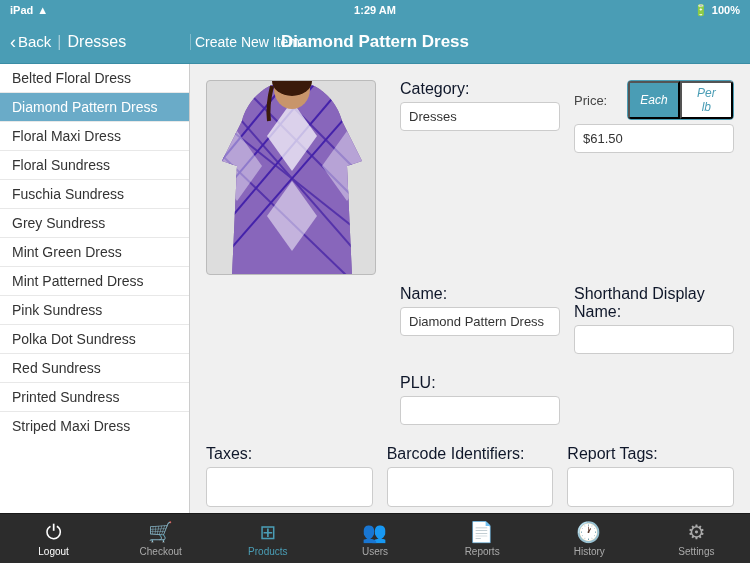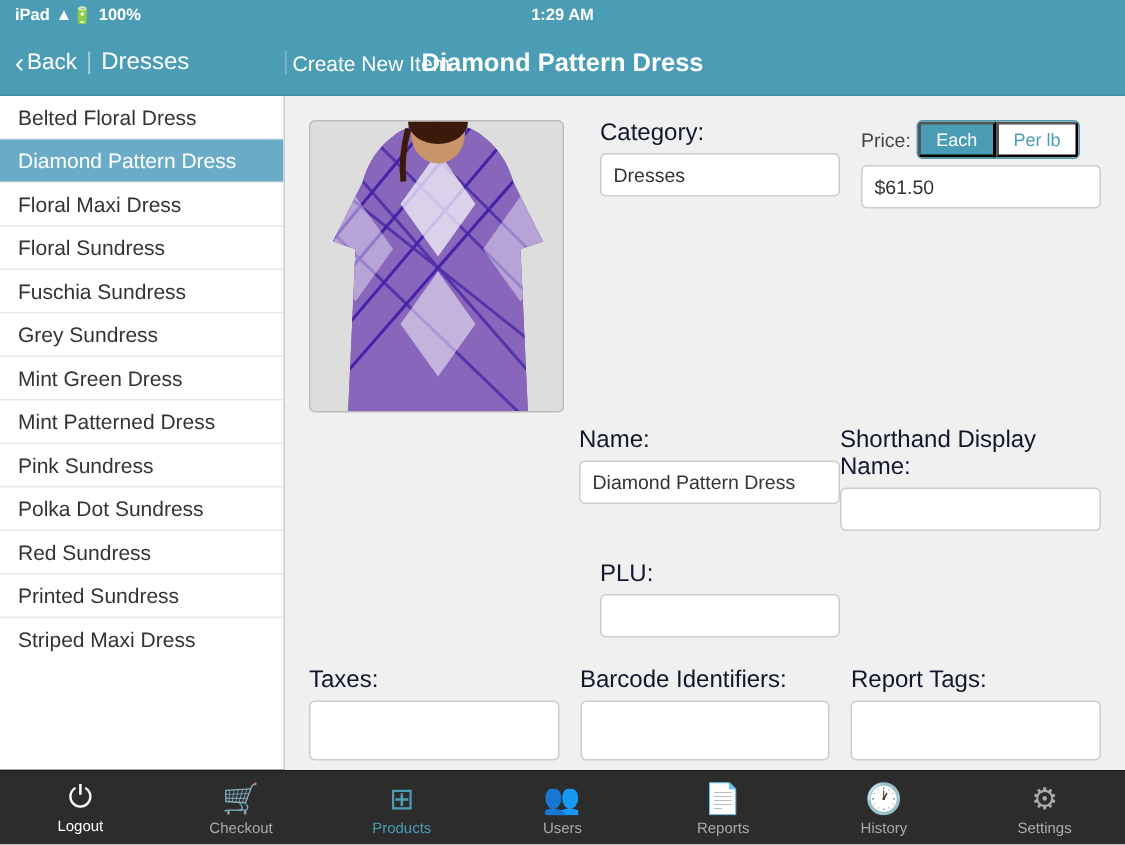--- a/index.html
+++ b/index.html
@@ -4,24 +4,26 @@
   <style>
     * { box-sizing: border-box; margin: 0; padding: 0; }
     body { font-family: -apple-system, 'Helvetica Neue', Arial, sans-serif; background: #f0f0f0; width: 750px; height: 563px; overflow: hidden; }
 
     
     .status-bar {
       background: #4a9db5;
       height: 20px;
       display: flex;
       align-items: center;
+      justify-content: space-between;
       padding: 0 10px;
       font-size: 11px;
       color: white;
       font-weight: 600;
+      gap: 47px;
     }
     .status-left { display: flex; align-items: center; gap: 4px; }
     .status-right { display: flex; align-items: center; gap: 4px; }
 
     
     .nav-bar {
       background: #4a9db5;
       height: 44px;
       display: flex;
       align-items: center;
@@ -128,36 +130,37 @@
       color: #333;
     }
 
     .price-section {
       display: flex;
       flex-direction: column;
     }
     .price-header {
       display: flex;
       align-items: center;
-      gap: 4px;
+      gap: 20px;
       margin-bottom: 4px;
     }
     .price-label { font-size: 13px; color: #444; }
     .price-toggle {
       display: flex;
       border: 1px solid #4a9db5;
       border-radius: 4px;
       overflow: hidden;
     }
     .price-btn {
       padding: 3px 10px;
       font-size: 12px;
       cursor: pointer;
       color: #4a9db5;
       background: white;
+      font-style: italic;
     }
     .price-btn.active {
       background: #4a9db5;
       color: white;
     }
 
     
     .tab-bar {
       height: 50px;
       background: #2c2c2c;
@@ -308,21 +311,21 @@
             <span class="price-label">Price:</span>
             <div class="price-toggle">
               <button class="price-btn active">Each</button>
               <button class="price-btn">Per lb</button>
             </div>
           </div>
           <input class="form-input" type="text" value="$61.50" style="">
         </div>
       </div>
 
-      <div style="display:grid;grid-template-columns:180px 1fr 1fr;gap:0;">
+      <div style="display:grid;grid-template-columns:180px 1fr 1fr;gap:14px;">
         <div></div>
         <div class="form-row">
           <label class="form-label">Name:</label>
           <input class="form-input" type="text" value="Diamond Pattern Dress" style="">
         </div>
         <div class="form-row">
           <label class="form-label">Shorthand Display Name:</label>
           <input class="form-input" type="text" style="">
         </div>
       </div>

